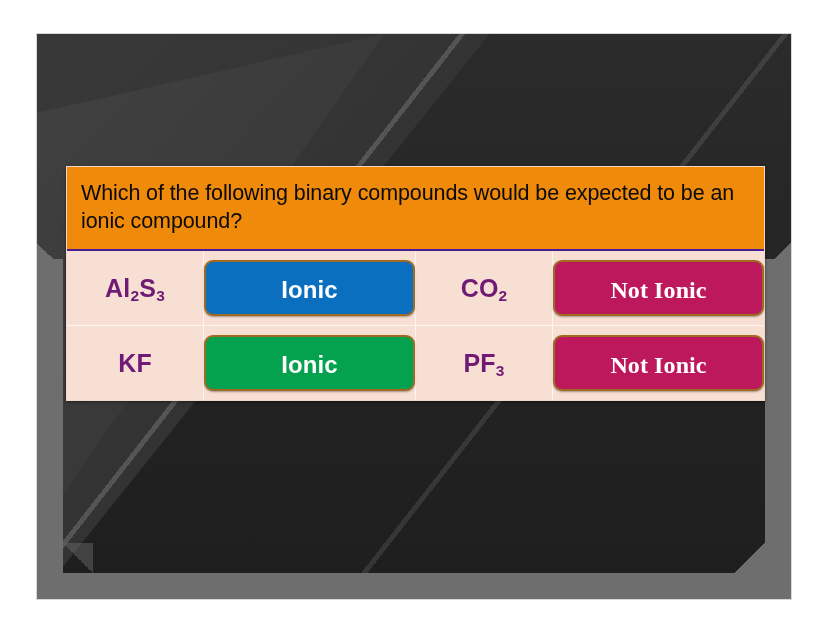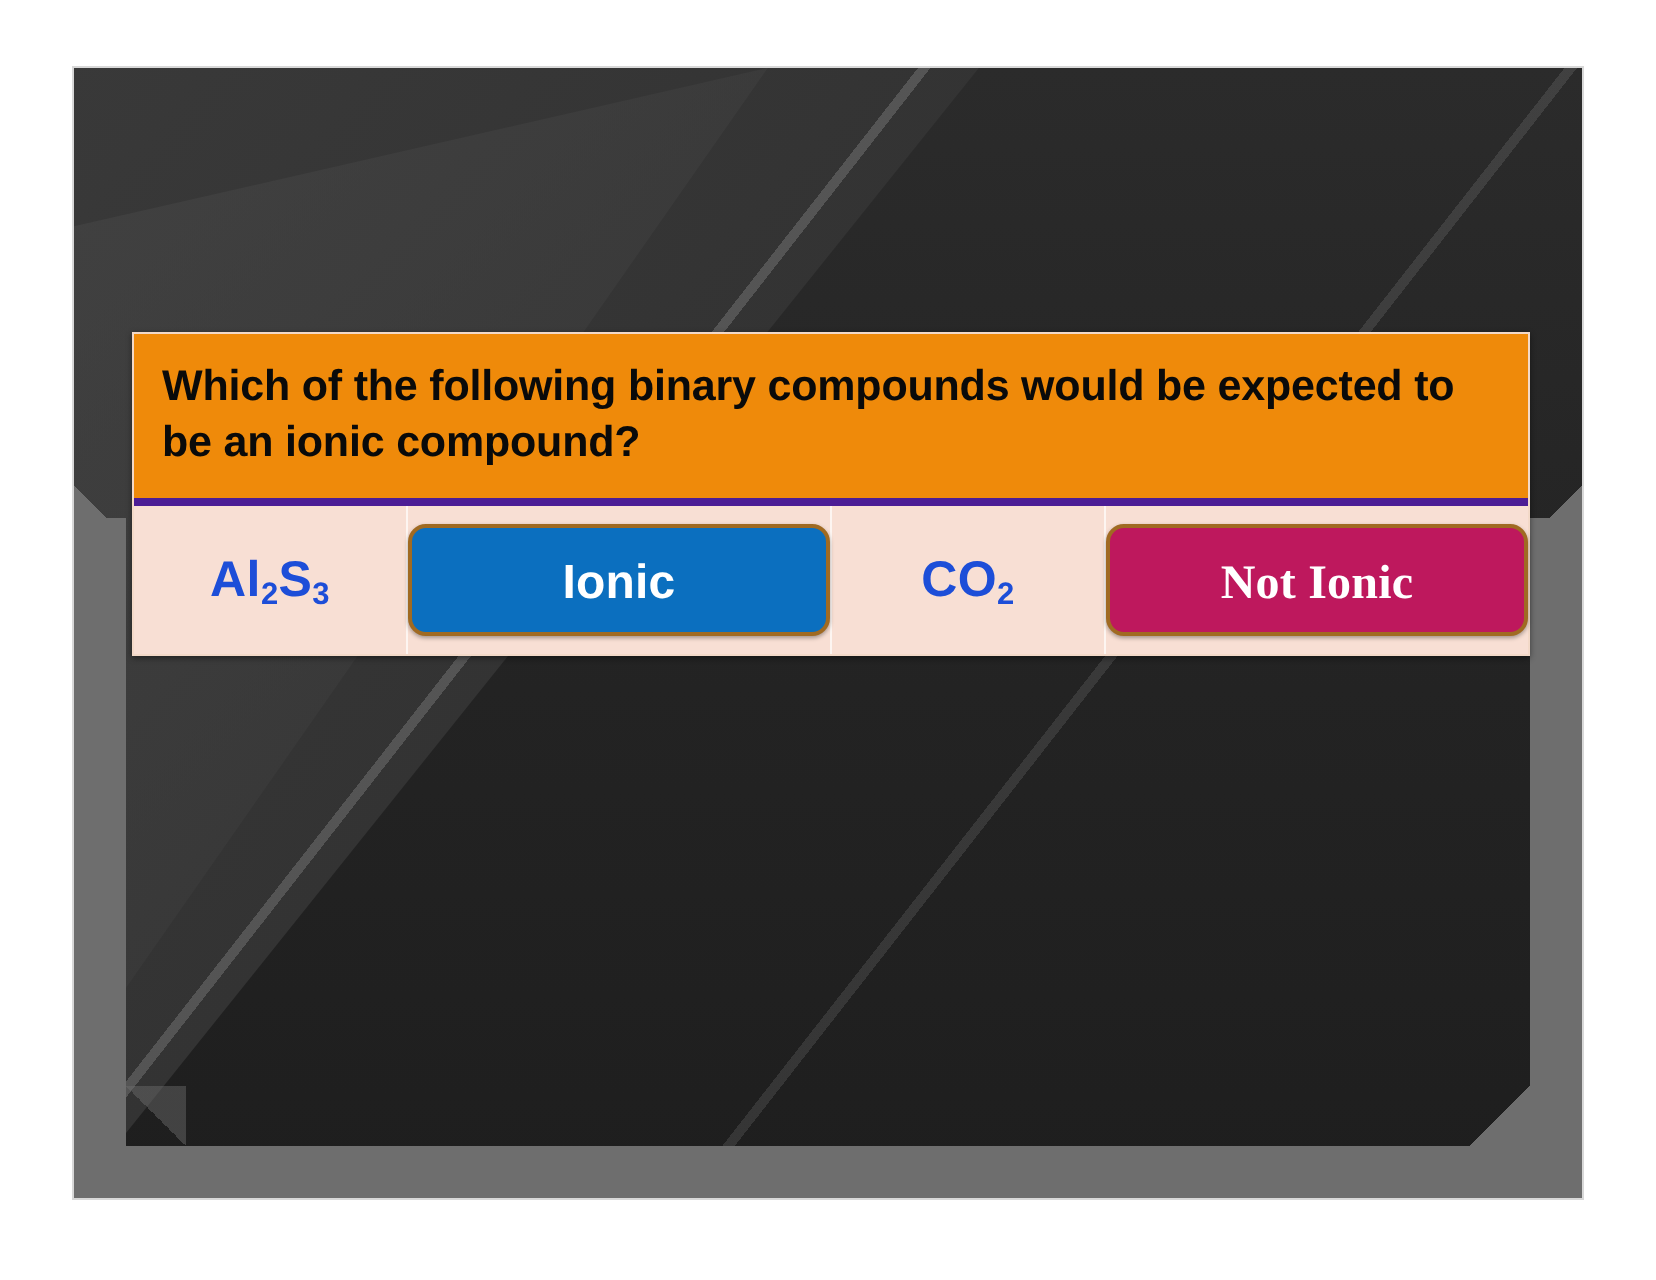--- a/index.html
+++ b/index.html
@@ -154,24 +154,24 @@
     border: 1px solid #f3d9c8;
     background: #fbeee8;
     box-shadow: 0 1px 3px rgba(0,0,0,.45);
   }
 
   .question-bar {
     background: #ef8a0a;
     padding: 13px 14px 14px 14px;
     color: #0a0a0a;
     font-size: 21.5px;
-    font-weight: bold;
+    font-weight: normal;
     line-height: 1.28;
     letter-spacing: -.1px;
-    border-bottom: 4px solid #4c1d95;
+    border-bottom: 2px solid #4c1d95;
   }
 
   .q-table {
     width: 100%;
     border-collapse: collapse;
     table-layout: fixed;
   }
   .q-table tr.row-a > td { background: #f8dfd4; }
   .q-table tr.row-b > td { background: #fbeee8; }
 
@@ -184,21 +184,21 @@
   }
   .q-table tr:last-child td { border-bottom: none; }
   .q-table td:last-child { border-right: none; }
 
   .col-formula { width: 19.6%; text-align: center; }
   .col-answer  { width: 30.4%; text-align: center; }
 
   .formula {
     font-size: 25px;
     font-weight: bold;
-    color: #1d4ed8;
+    color: #701a75;
     letter-spacing: .2px;
   }
   .formula sub {
     font-size: 62%;
     vertical-align: baseline;
     position: relative;
     bottom: -0.32em;
     font-weight: bold;
   }
 
@@ -261,19 +261,33 @@
             </td>
             <td class="col-formula">
               <span class="formula">CO<sub>2</sub></span>
             </td>
             <td class="col-answer">
               <span class="answer-btn orange">Not Ionic</span>
             </td>
           </tr>
 
 
+          <tr class="row-a">
+            <td class="col-formula">
+              <span class="formula">KF</span>
+            </td>
+            <td class="col-answer">
+              <span class="answer-btn green">Ionic</span>
+            </td>
+            <td class="col-formula">
+              <span class="formula">PF<sub>3</sub></span>
+            </td>
+            <td class="col-answer">
+              <span class="answer-btn orange">Not Ionic</span>
+            </td>
+          </tr>
 
 
         </tbody>
       </table>
     </div>
   </div>
 </div>
 
 </body></html>

